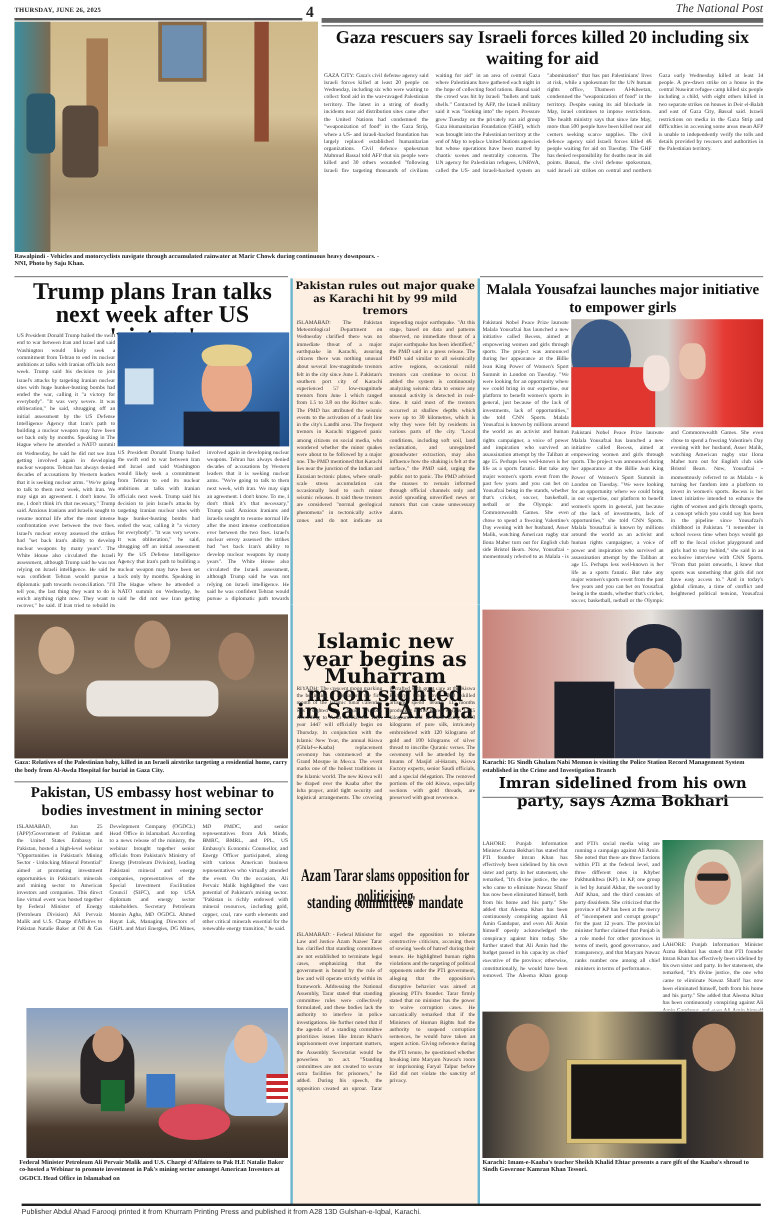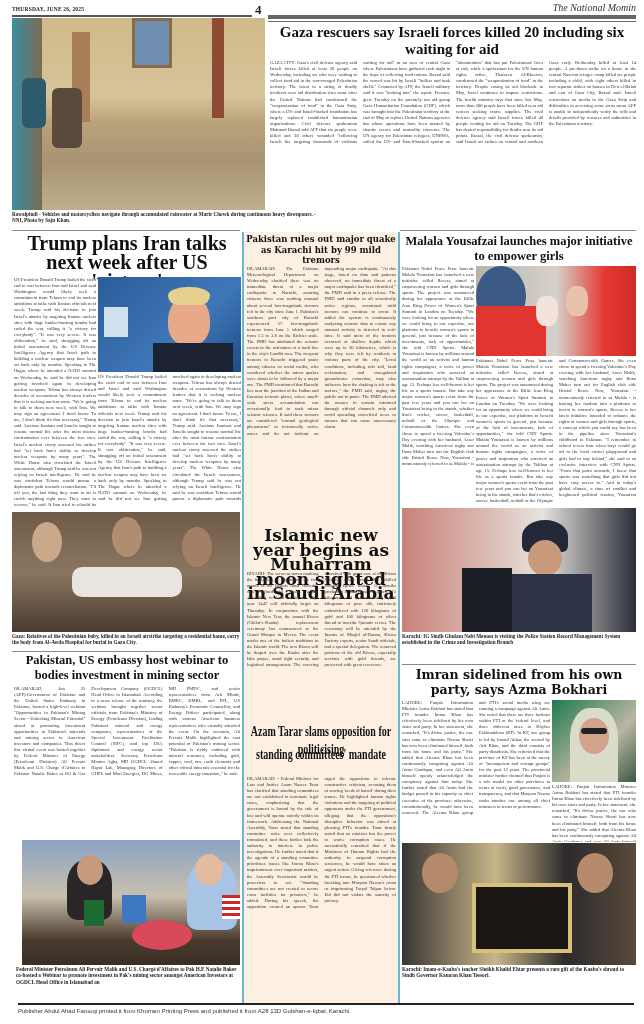--- a/index.html
+++ b/index.html
@@ -19,21 +19,21 @@
 .box{background:#fdf0e3;border-left:2px solid #6ab7cf;border-right:2px solid #6ab7cf}
 .sep{height:1px;background:#888}
 .footer{left:18px;top:1008px;font-family:"Liberation Sans",sans-serif;font-size:6px;color:#333}
 .footrule{left:18px;top:1003px;width:616px;height:1.5px;background:#222}
 </style>
 </head>
 <body>
 
 <div class="abs hdr-date">THURSDAY, JUNE 26, 2025</div>
 <div class="abs hdr-page">4</div>
-<div class="abs hdr-paper">The National Momin</div>
+<div class="abs hdr-paper">The National Post</div>
 <div class="abs rule-l"></div>
 <div class="abs rule-r"></div>
 <div class="abs rule-r2"></div>
 
 <div class="abs photo" style="left:12px;top:18px;width:253px;height:192px;background:linear-gradient(180deg,#cfb98a 0%,#d8c49a 40%,#b9a27a 55%,#a89473 75%,#bfae8c 100%)">
   <div class="abs" style="left:0;top:0;width:30px;height:192px;background:linear-gradient(90deg,#3a8ea0,#7b6a52)"></div>
   <div class="abs" style="left:60px;top:14px;width:18px;height:90px;background:#a77e55"></div>
   <div class="abs" style="left:120px;top:0;width:40px;height:50px;background:#6e8fb0;border:3px solid #8a6a45"></div>
   <div class="abs" style="left:200px;top:0;width:12px;height:100px;background:#8d4b33"></div>
   <div class="abs" style="left:40px;top:70px;width:30px;height:60px;background:#5a4a3e;border-radius:6px"></div>
@@ -103,21 +103,21 @@
 
 <div class="abs photo" style="left:402px;top:508px;width:234px;height:124px;background:linear-gradient(90deg,#c8837a,#d8b0a8 30%,#e6e2dd 60%,#2b2e38)">
   <div class="abs" style="left:120px;top:12px;width:46px;height:32px;background:#222838;border-radius:50% 50% 6px 6px"></div>
   <div class="abs" style="left:126px;top:32px;width:34px;height:36px;background:#c9997c;border-radius:50%"></div>
   <div class="abs" style="left:110px;top:66px;width:80px;height:58px;background:#2c3346"></div>
   <div class="abs" style="left:60px;top:60px;width:50px;height:64px;background:#1c1f28"></div>
 </div>
 <div class="abs cap" style="left:402px;top:633px;width:234px">Karachi: IG Sindh Ghulam Nabi Memon is visiting the Police Station Record Management System established in the Crime and Investigation Branch</div>
 <div class="abs sep" style="left:402px;top:664px;width:234px"></div>
 
-<div class="abs hl hl-sans" style="left:402px;top:667px;width:234px;font-size:12.5px;line-height:15px">Imran sidelined from his own party, says Azma Bokhari</div>
+<div class="abs hl hl-sans" style="left:402px;top:645px;width:234px;font-size:12.5px;line-height:15px">Imran sidelined from his own party, says Azma Bokhari</div>
 <div class="abs body" style="left:402px;top:700px;width:148px;height:142px;columns:2;overflow:hidden">LAHORE: Punjab Information Minister Azma Bokhari has stated that PTI founder Imran Khan has effectively been sidelined by his own sister and party. In her statement, she remarked, "It's divine justice, the one who came to eliminate Nawaz Sharif has now been eliminated himself, both from his home and his party." She added that Aleema Khan has been continuously conspiring against Ali Amin Gandapur, and even Ali Amin himself openly acknowledged the conspiracy against him today. She further stated that Ali Amin had the budget passed in his capacity as chief executive of the province; otherwise, constitutionally, he would have been removed. The Aleema Khan group and PTI's social media wing are running a campaign against Ali Amin. She noted that there are three factions within PTI at the federal level, and three different ones in Khyber Pakhtunkhwa (KP). In KP, one group is led by Junaid Akbar, the second by Atif Khan, and the third consists of party dissidents. She criticized that the province of KP has been at the mercy of "incompetent and corrupt groups" for the past 12 years. The provincial minister further claimed that Punjab is a role model for other provinces in terms of merit, good governance, and transparency, and that Maryam Nawaz ranks number one among all chief ministers in terms of performance.</div>
 <div class="abs photo" style="left:552px;top:700px;width:84px;height:82px;background:linear-gradient(135deg,#1e7a4e,#bcb6a4 60%,#3a5a44)">
   <div class="abs" style="left:18px;top:8px;width:48px;height:74px;background:#d8dcc9;border-radius:40% 40% 0 0"></div>
   <div class="abs" style="left:27px;top:18px;width:30px;height:36px;background:#d2a38a;border-radius:50%"></div>
   <div class="abs" style="left:29px;top:28px;width:26px;height:6px;background:#222;border-radius:3px"></div>
 </div>
 <div class="abs body" style="left:552px;top:784px;width:84px;height:58px;overflow:hidden">LAHORE: Punjab Information Minister Azma Bokhari has stated that PTI founder Imran Khan has effectively been sidelined by his own sister and party. In her statement, she remarked, "It's divine justice, the one who came to eliminate Nawaz Sharif has now been eliminated himself, both from his home and his party." She added that Aleema Khan has been continuously conspiring against Ali Amin Gandapur, and even Ali Amin himself openly acknowledged the conspiracy against him today. She further stated that Ali Amin had the budget passed in his capacity as chief executive of the province; otherwise, constitutionally, he would have been removed. The Aleema Khan group and PTI's social media wing are running a campaign against Ali Amin. She noted that there are three factions within PTI at the federal level, and three different ones in Khyber Pakhtunkhwa (KP). In KP, one group is led by Junaid Akbar, the second by Atif Khan, and the third consists of party dissidents. She criticized that the province of KP has been at the mercy of "incompetent and corrupt groups" for the past 12 years. The provincial minister further claimed that Punjab is a role model for other provinces in terms of merit, good governance, and transparency, and that Maryam Nawaz ranks number one among all chief ministers in terms of performance.</div>
 
 <div class="abs photo" style="left:402px;top:843px;width:234px;height:122px;background:linear-gradient(90deg,#3a3533,#c8b68a 40%,#2c2a2b 70%,#5a4a3a)">
   <div class="abs" style="left:70px;top:40px;width:100px;height:70px;background:#1a1614;border:4px solid #d8c078"></div>

